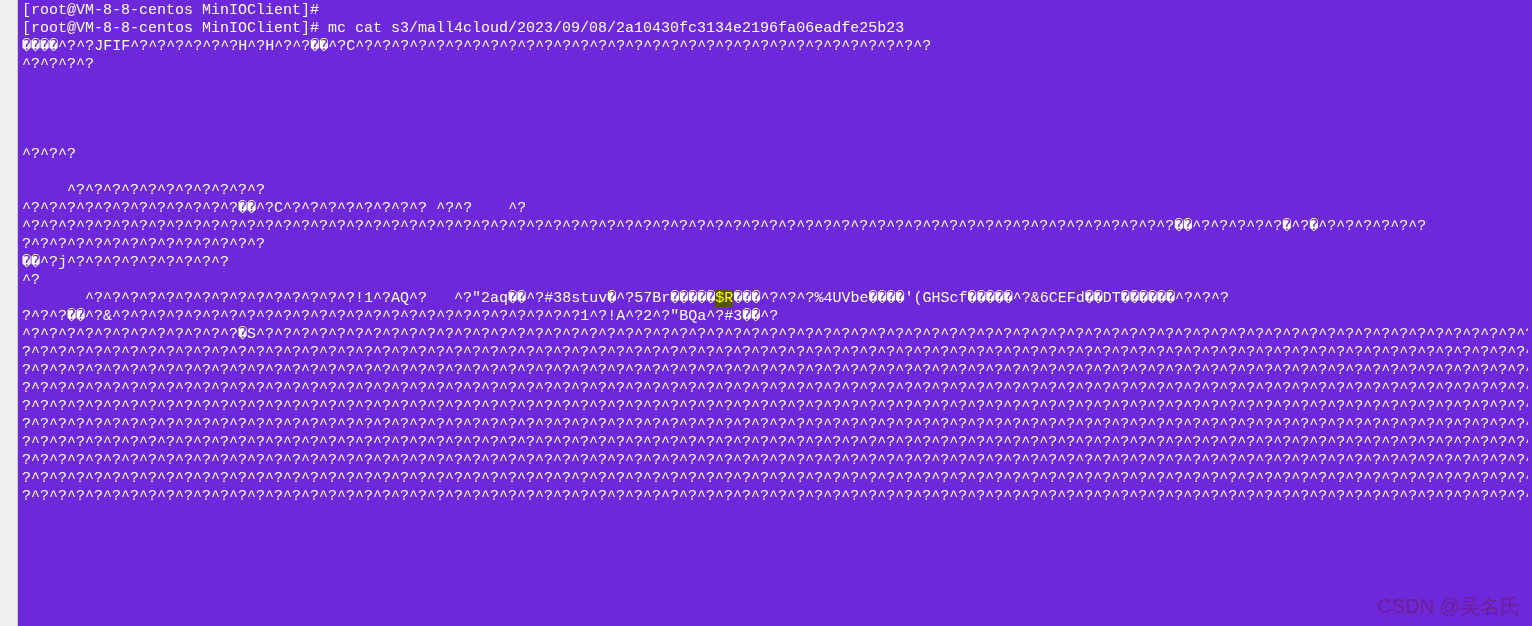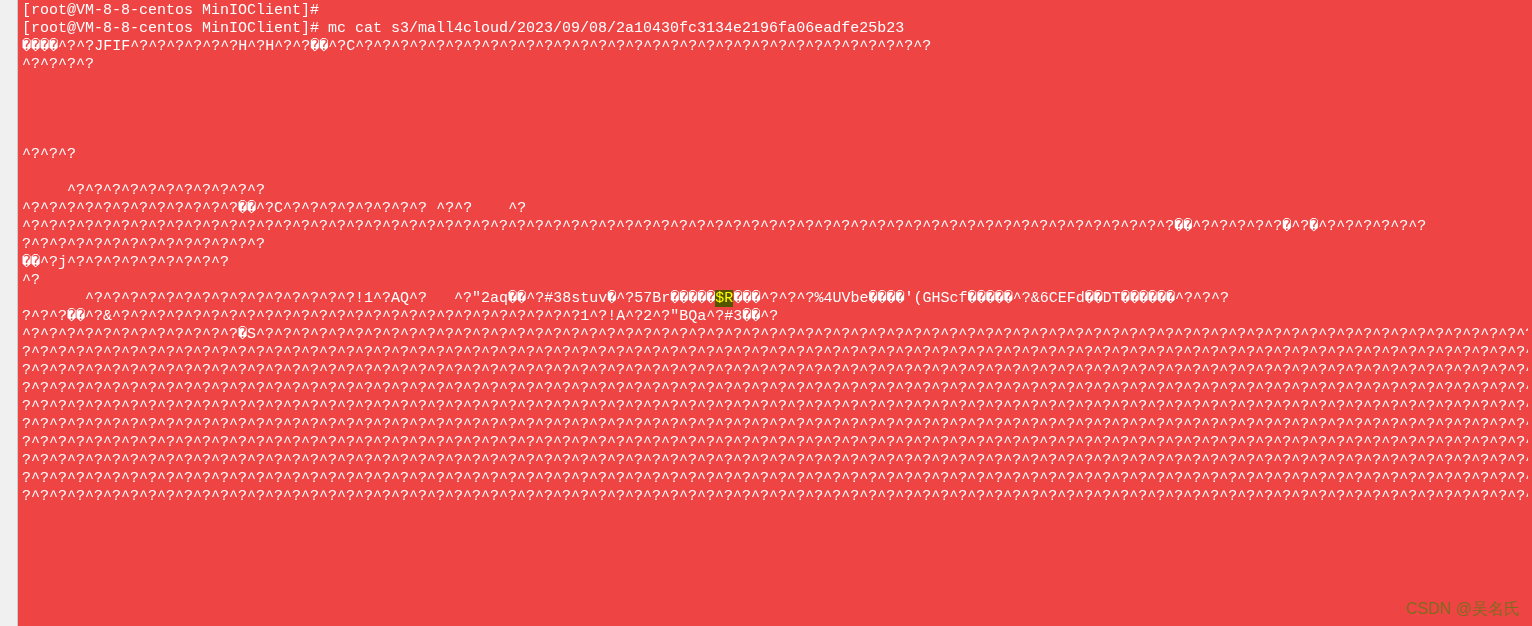--- a/index.html
+++ b/index.html
@@ -11,21 +11,21 @@
       background: #ffffff;
       font-family: 'Courier New', monospace;
       font-size: 15px;
       line-height: 1.2;
       width: 1532px;
       height: 626px;
       overflow: hidden;
       position: relative;
     }
     .terminal {
-      background: #ef4444;
+      background: #6d28d9;
       color: #ffffff;
       padding: 2px 4px;
       margin-left: 18px;
       height: 100%;
       white-space: pre;
       font-family: 'Courier New', monospace;
       overflow: hidden;
     }
     .scrollbar-track {
       position: absolute;
@@ -42,22 +42,22 @@
       overflow: hidden;
     }
     .highlight {
       color: #ffff00;
       background: #555500;
     }
     .watermark {
       position: absolute;
       bottom: 8px;
       right: 12px;
-      color: #4d7c0f;
-      font-size: 16px;
+      color: #701a75;
+      font-size: 20px;
       font-family: Arial, sans-serif;
       opacity: 0.7;
     }
   </style>
 </head>
 <body>
 
 <div class="scrollbar-track"></div>
 
 <div class="terminal" id="terminal-content"><span class="line">[root@VM-8-8-centos MinIOClient]#</span><span class="line">[root@VM-8-8-centos MinIOClient]# mc cat s3/mall4cloud/2023/09/08/2a10430fc3134e2196fa06eadfe25b23</span><span class="line">����^?^?JFIF^?^?^?^?^?^?H^?H^?^?��^?C^?^?^?^?^?^?^?^?^?^?^?^?^?^?^?^?^?^?^?^?^?^?^?^?^?^?^?^?^?^?^?^?</span><span class="line">^?^?^?^?</span><span class="line"> </span><span class="line"> </span><span class="line"> </span><span class="line"> </span><span class="line">^?^?^?</span><span class="line"> </span><span class="line">     ^?^?^?^?^?^?^?^?^?^?^?</span><span class="line">^?^?^?^?^?^?^?^?^?^?^?^?��^?C^?^?^?^?^?^?^?^? ^?^?    ^?</span><span class="line">^?^?^?^?^?^?^?^?^?^?^?^?^?^?^?^?^?^?^?^?^?^?^?^?^?^?^?^?^?^?^?^?^?^?^?^?^?^?^?^?^?^?^?^?^?^?^?^?^?^?^?^?^?^?^?^?^?^?^?^?^?^?^?^?��^?^?^?^?^?�^?�^?^?^?^?^?^?</span><span class="line">?^?^?^?^?^?^?^?^?^?^?^?^?^?</span><span class="line">��^?j^?^?^?^?^?^?^?^?^?</span><span class="line">^?</span><span class="line"><span>       ^?^?^?^?^?^?^?^?^?^?^?^?^?^?^?!1^?AQ^?   ^?"2aq��^?#38stuv�^?57Br�����</span><span class="highlight">$R</span><span>���^?^?^?%4UVbe����'(GHScf�����^?&amp;6CEFd��DT������^?^?^?</span></span><span class="line">?^?^?��^?&amp;^?^?^?^?^?^?^?^?^?^?^?^?^?^?^?^?^?^?^?^?^?^?^?^?^?^?1^?!A^?2^?"BQa^?#3��^?</span><span class="line">^?^?^?^?^?^?^?^?^?^?^?^?�S^?^?^?^?^?^?^?^?^?^?^?^?^?^?^?^?^?^?^?^?^?^?^?^?^?^?^?^?^?^?^?^?^?^?^?^?^?^?^?^?^?^?^?^?^?^?^?^?^?^?^?^?^?^?^?^?^?^?^?^?^?^?^?^?^?^?^?^?^?^?^?^?^?^?^?^?^?^?^?^?^?^?^?^?^?</span><span class="line">?^?^?^?^?^?^?^?^?^?^?^?^?^?^?^?^?^?^?^?^?^?^?^?^?^?^?^?^?^?^?^?^?^?^?^?^?^?^?^?^?^?^?^?^?^?^?^?^?^?^?^?^?^?^?^?^?^?^?^?^?^?^?^?^?^?^?^?^?^?^?^?^?^?^?^?^?^?^?^?^?^?^?^?^?^?^?^?^?^?^?^?^?^?^?^?^?^?</span><span class="line">?^?^?^?^?^?^?^?^?^?^?^?^?^?^?^?^?^?^?^?^?^?^?^?^?^?^?^?^?^?^?^?^?^?^?^?^?^?^?^?^?^?^?^?^?^?^?^?^?^?^?^?^?^?^?^?^?^?^?^?^?^?^?^?^?^?^?^?^?^?^?^?^?^?^?^?^?^?^?^?^?^?^?^?^?^?^?^?^?^?^?^?^?^?^?^?^?^?</span><span class="line">?^?^?^?^?^?^?^?^?^?^?^?^?^?^?^?^?^?^?^?^?^?^?^?^?^?^?^?^?^?^?^?^?^?^?^?^?^?^?^?^?^?^?^?^?^?^?^?^?^?^?^?^?^?^?^?^?^?^?^?^?^?^?^?^?^?^?^?^?^?^?^?^?^?^?^?^?^?^?^?^?^?^?^?^?^?^?^?^?^?^?^?^?^?^?^?^?^?</span><span class="line">?^?^?^?^?^?^?^?^?^?^?^?^?^?^?^?^?^?^?^?^?^?^?^?^?^?^?^?^?^?^?^?^?^?^?^?^?^?^?^?^?^?^?^?^?^?^?^?^?^?^?^?^?^?^?^?^?^?^?^?^?^?^?^?^?^?^?^?^?^?^?^?^?^?^?^?^?^?^?^?^?^?^?^?^?^?^?^?^?^?^?^?^?^?^?^?^?^?</span><span class="line">?^?^?^?^?^?^?^?^?^?^?^?^?^?^?^?^?^?^?^?^?^?^?^?^?^?^?^?^?^?^?^?^?^?^?^?^?^?^?^?^?^?^?^?^?^?^?^?^?^?^?^?^?^?^?^?^?^?^?^?^?^?^?^?^?^?^?^?^?^?^?^?^?^?^?^?^?^?^?^?^?^?^?^?^?^?^?^?^?^?^?^?^?^?^?^?^?^?</span><span class="line">?^?^?^?^?^?^?^?^?^?^?^?^?^?^?^?^?^?^?^?^?^?^?^?^?^?^?^?^?^?^?^?^?^?^?^?^?^?^?^?^?^?^?^?^?^?^?^?^?^?^?^?^?^?^?^?^?^?^?^?^?^?^?^?^?^?^?^?^?^?^?^?^?^?^?^?^?^?^?^?^?^?^?^?^?^?^?^?^?^?^?^?^?^?^?^?^?^?</span><span class="line">?^?^?^?^?^?^?^?^?^?^?^?^?^?^?^?^?^?^?^?^?^?^?^?^?^?^?^?^?^?^?^?^?^?^?^?^?^?^?^?^?^?^?^?^?^?^?^?^?^?^?^?^?^?^?^?^?^?^?^?^?^?^?^?^?^?^?^?^?^?^?^?^?^?^?^?^?^?^?^?^?^?^?^?^?^?^?^?^?^?^?^?^?^?^?^?^?^?</span><span class="line">?^?^?^?^?^?^?^?^?^?^?^?^?^?^?^?^?^?^?^?^?^?^?^?^?^?^?^?^?^?^?^?^?^?^?^?^?^?^?^?^?^?^?^?^?^?^?^?^?^?^?^?^?^?^?^?^?^?^?^?^?^?^?^?^?^?^?^?^?^?^?^?^?^?^?^?^?^?^?^?^?^?^?^?^?^?^?^?^?^?^?^?^?^?^?^?^?^?</span><span class="line">?^?^?^?^?^?^?^?^?^?^?^?^?^?^?^?^?^?^?^?^?^?^?^?^?^?^?^?^?^?^?^?^?^?^?^?^?^?^?^?^?^?^?^?^?^?^?^?^?^?^?^?^?^?^?^?^?^?^?^?^?^?^?^?^?^?^?^?^?^?^?^?^?^?^?^?^?^?^?^?^?^?^?^?^?^?^?^?^?^?^?^?^?^?^?^?^?^?</span></div>

